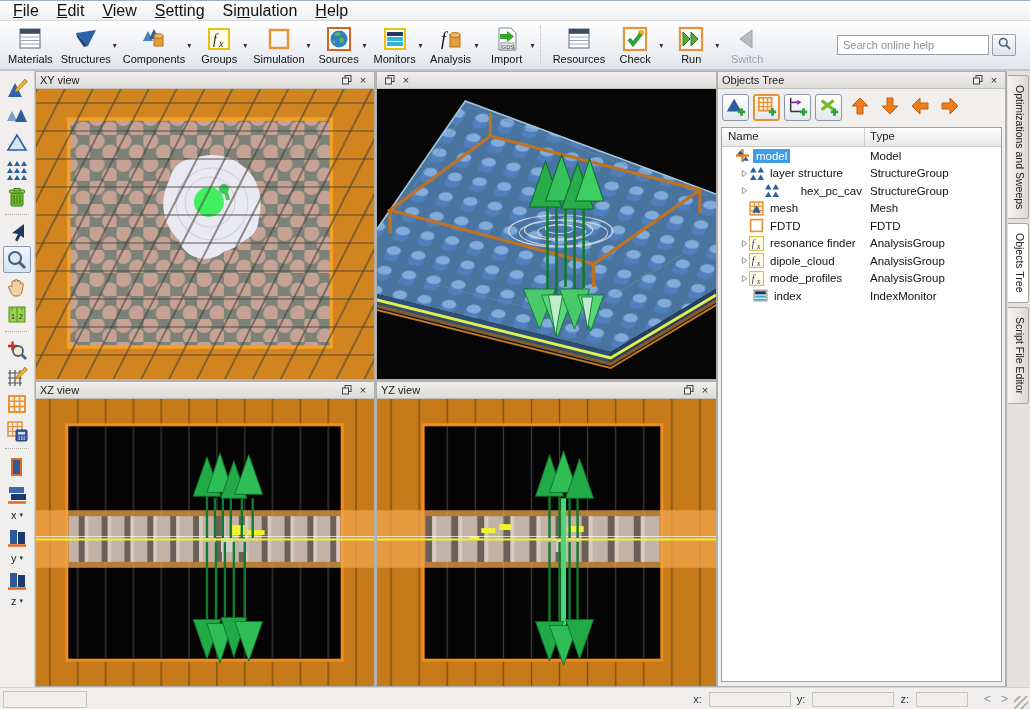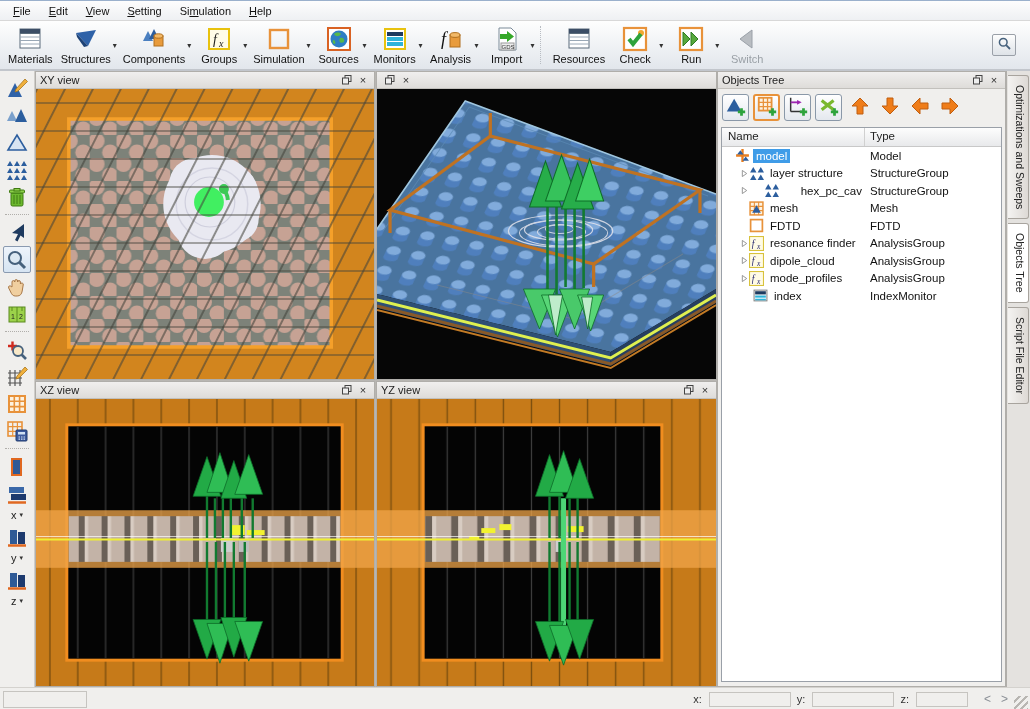--- a/index.html
+++ b/index.html
@@ -4,21 +4,21 @@
 <style>
   * { margin:0; padding:0; box-sizing:border-box; }
   html,body { width:1030px; height:709px; overflow:hidden; }
   body { font-family:"Liberation Sans", sans-serif; font-size:12px; color:#1a1a1a; background:#ecebe9; }
   #app { position:relative; width:1030px; height:709px; background:#ecebe9; border-top:1px solid #9ab0cc; }
 
   
   .menubar { position:absolute; left:0; top:0; width:1030px; height:20px;
     background:linear-gradient(#fdfdfd,#eef0f3); border-bottom:1px solid #d8d8d8;
     display:flex; align-items:center; padding-left:4px; }
-  .menu-item { padding:2px 9px; font-size:11px; color:#111; cursor:default; }
+  .menu-item { padding:2px 9px; font-size:16px; color:#111; cursor:default; }
   .menu-item u { text-decoration:underline; }
 
   
   .toolbar { position:absolute; left:0; top:20px; width:1030px; height:50px;
     background:linear-gradient(#fefefe,#e2e6ec); border-bottom:2px solid #c2c6cc;
     display:flex; align-items:center; padding:0 4px; }
   .tb-group { display:flex; align-items:center; height:100%; }
   .tb-item { display:flex; align-items:center; }
   .tb-btn { display:flex; flex-direction:column; align-items:center; justify-content:center;
     min-width:52px; padding:2px 4px 1px 4px; background:transparent; border:0; }
@@ -286,20 +286,21 @@
               <svg viewBox="0 0 26 26">
                 <polygon points="18,4 6,13 18,22" fill="#b9bdc2" stroke="#9aa0a8"></polygon>
               </svg>
             </span>
             <span class="tb-lbl">Switch</span>
           </div>
         </div>
       </div>
     <div class="tb-spring"></div>
     <div class="searchwrap">
+      <input class="searchbox" type="text" placeholder="Search online help" style="">
       <div class="searchbtn">
         <span><svg viewBox="0 0 18 18" width="15" height="15">
               <circle cx="7.5" cy="7.5" r="4.6" fill="none" stroke="#46617c" stroke-width="1.8"></circle>
               <line x1="11" y1="11" x2="15.6" y2="15.6" stroke="#46617c" stroke-width="2.2"></line>
             </svg></span>
       </div>
     </div>
   </div>
 
   <div class="main">

